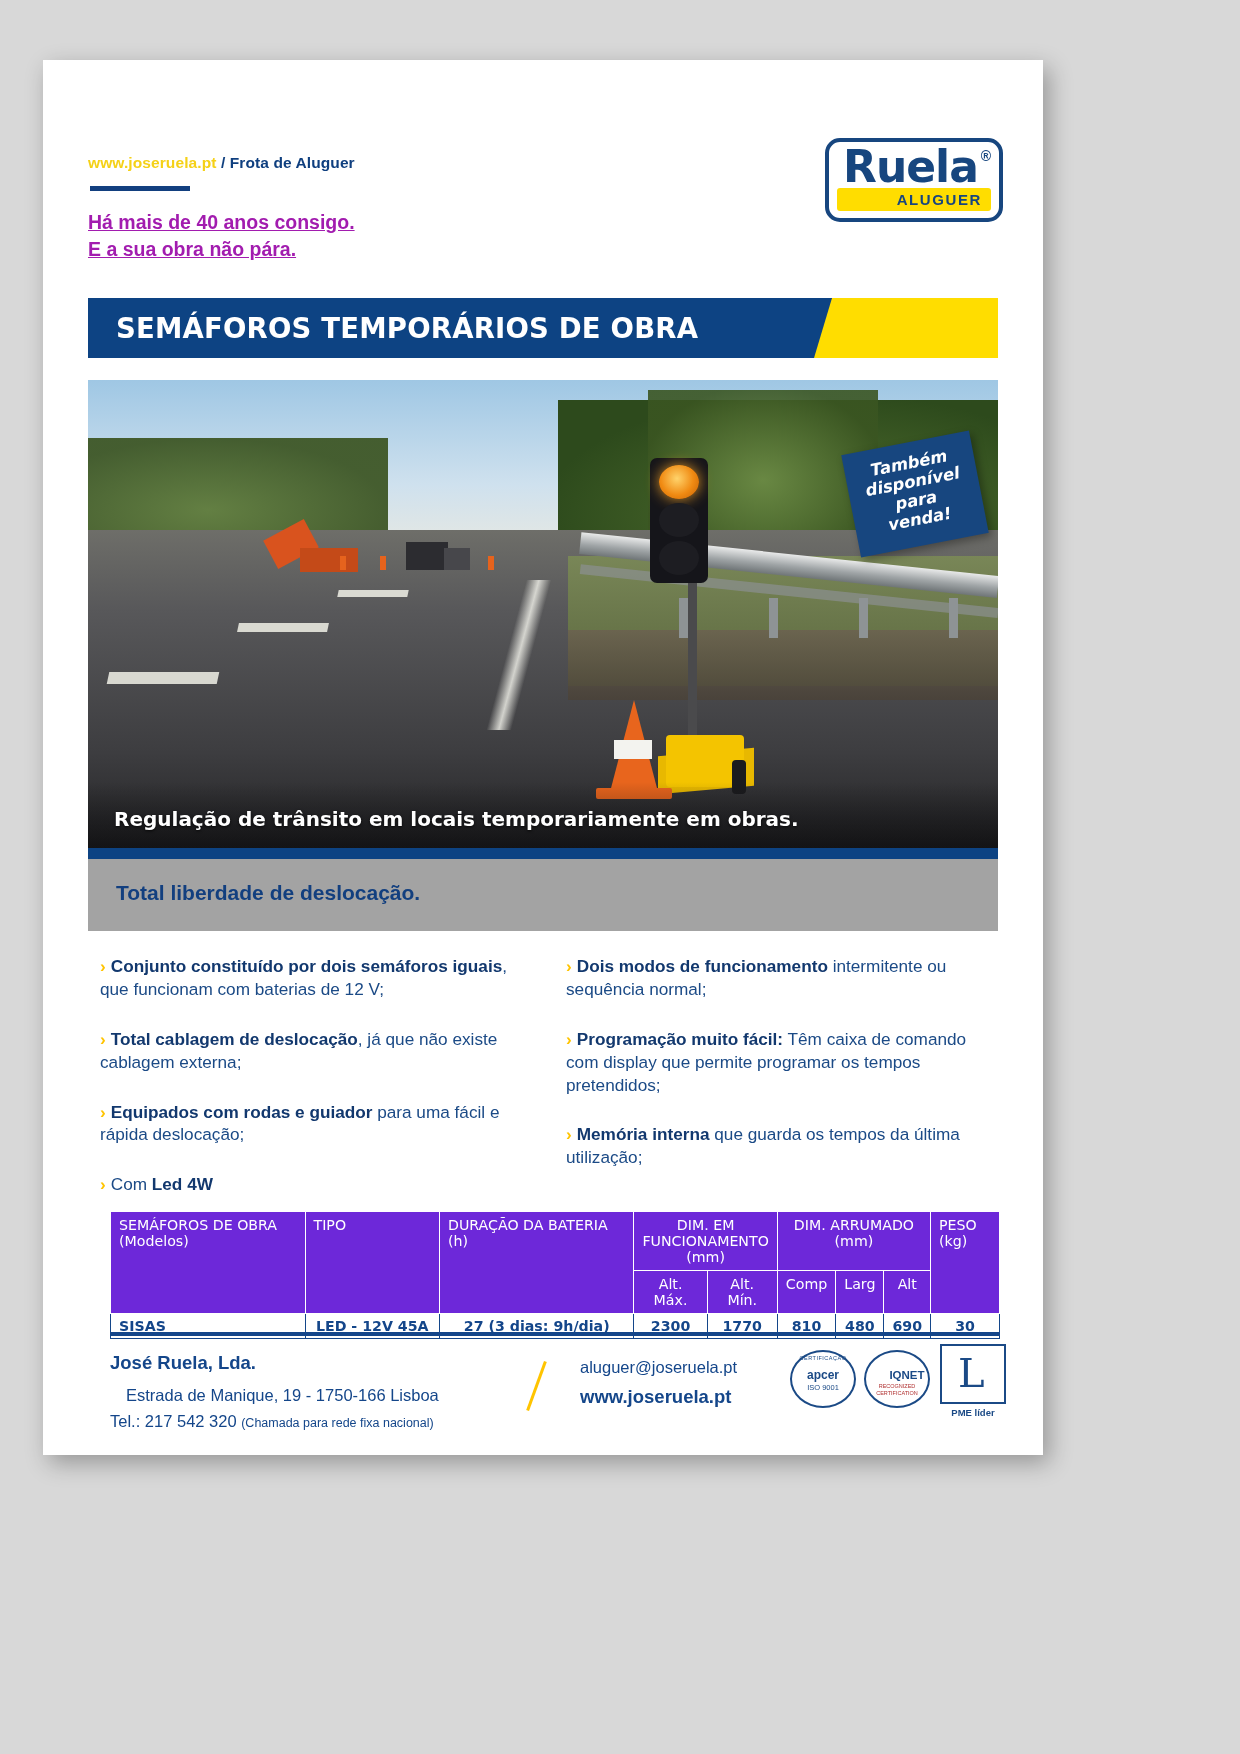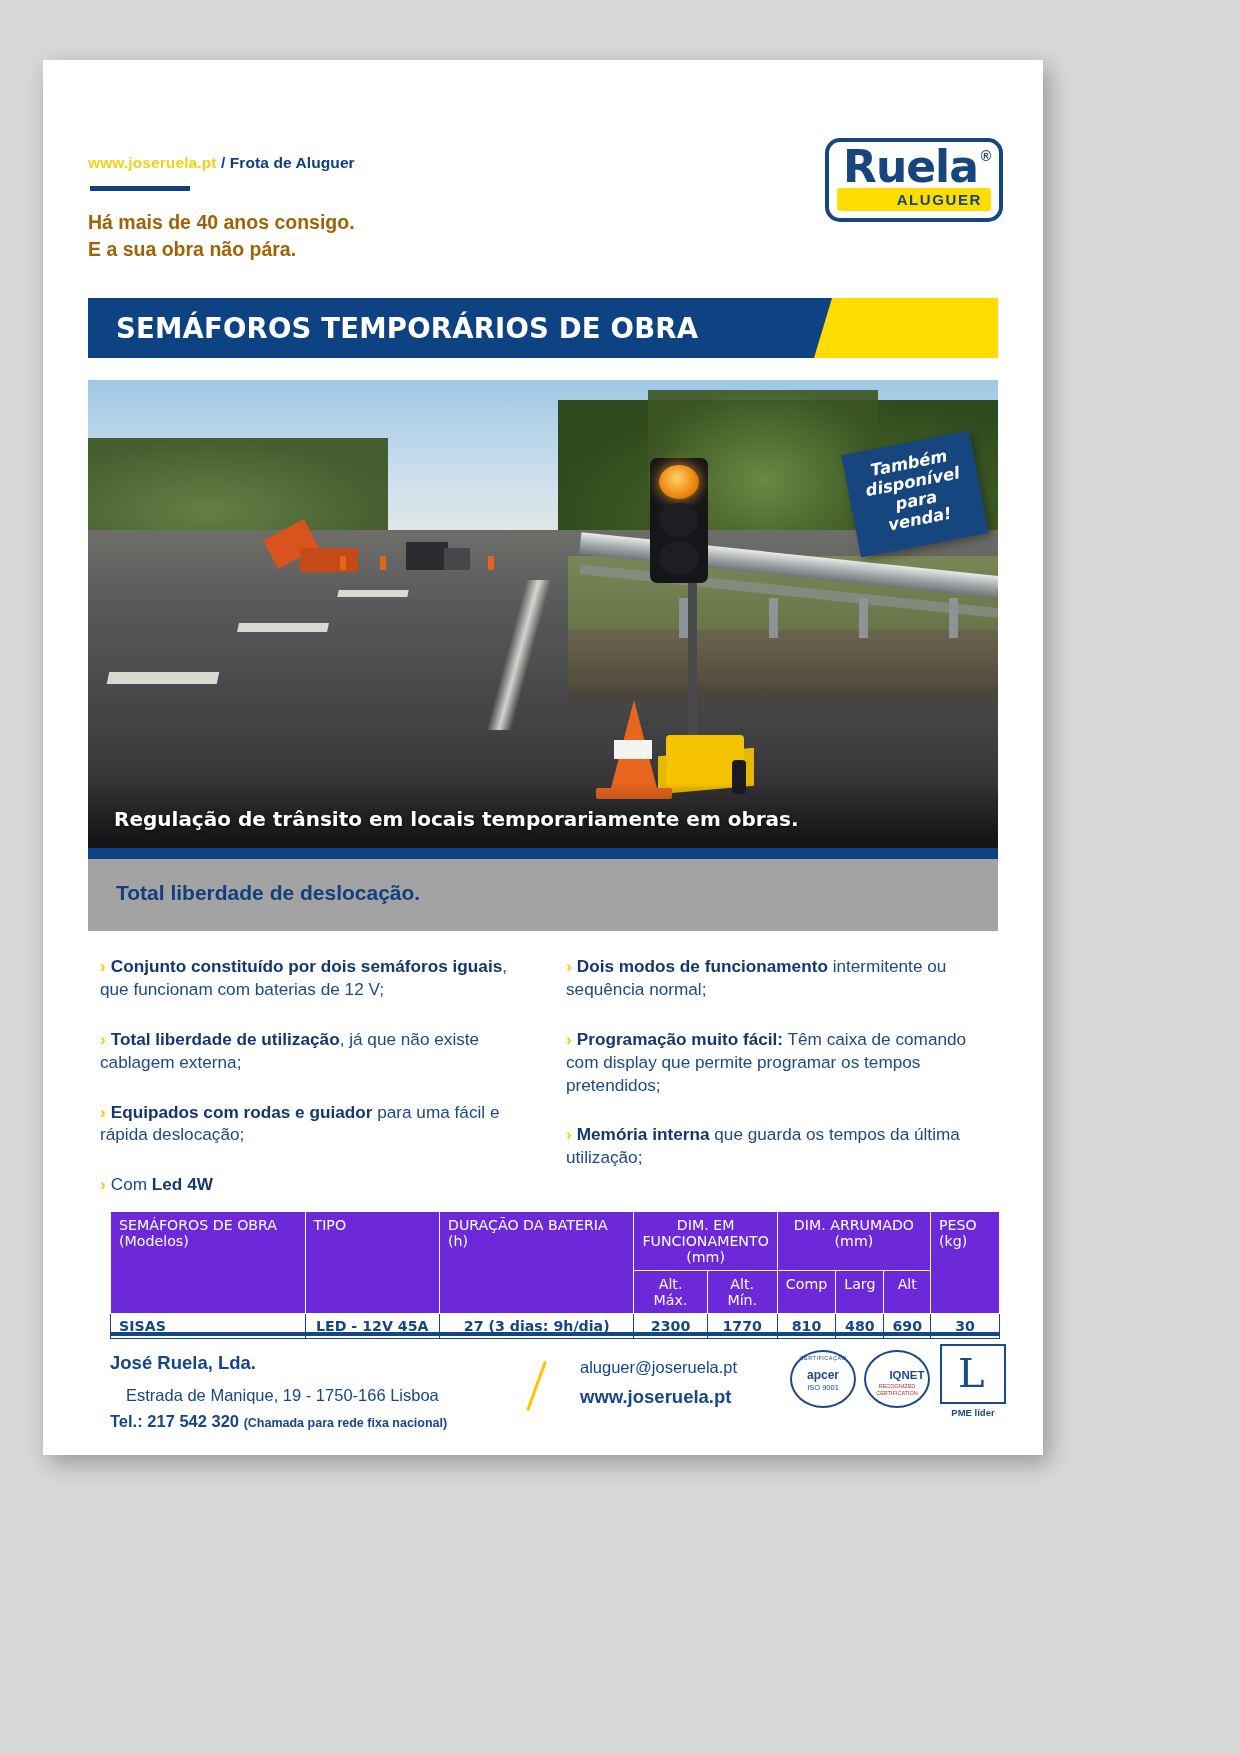--- a/index.html
+++ b/index.html
@@ -13,21 +13,21 @@
     position:absolute;left:43px;top:60px;width:1000px;height:1395px;
     background:#ffffff;
     box-shadow:6px 8px 22px rgba(0,0,0,.30);
   }
   
   .hdr{position:absolute;left:45px;top:88px;width:910px;}
   .breadcrumb{font-size:15.5px;font-weight:bold;letter-spacing:.1px;margin-top:6px;}
   .bc-url{color:#f5d117;}
   .bc-sep{color:#0f3f7f;}
   .rule{width:100px;height:5px;background:#123f7f;margin:14px 0 18px 2px;}
-  .tagline{color:#a16207;font-size:19.5px;font-weight:bold;line-height:1.38;}
+  .tagline{color:#a21caf;font-size:19.5px;font-weight:bold;line-height:1.38;text-decoration:underline;}
   
   .logo{
     position:absolute;left:782px;top:78px;width:178px;height:84px;
     border:4px solid #17467f;border-radius:15px;background:#fff;
     box-sizing:border-box;
   }
   .logo-word{
     position:absolute;left:14px;top:-1px;
     font-size:44px;font-weight:bold;color:#17467f;letter-spacing:-1px;
     font-family:"DejaVu Sans", sans-serif;
@@ -138,21 +138,21 @@
      padding:5px 8px;text-align:left;vertical-align:top;margin-top:20px;}
   th.c{text-align:center;}
   td{border:1px solid #14468a;color:#14468a;padding:4px 8px;text-align:center;
      font-weight:bold;}
   td.l{text-align:left;}
   
   .foot-rule{position:absolute;left:110px;top:1332px;width:890px;height:4px;background:#14468a;}
   .foot{position:absolute;left:110px;top:1352px;width:890px;color:#14468a;}
   .foot h3{margin:0 0 12px 0;font-size:18.5px;font-weight:bold;}
   .foot .addr{font-size:16.5px;margin-bottom:7px;margin-left:16px;}
-  .foot .tel{font-size:16.5px;font-weight:bold;}
+  .foot .tel{font-size:16.5px;}
   .foot .tel .small{font-size:12.5px;}
   .slash{position:absolute;left:425px;top:8px;width:3px;height:52px;background:#ffc400;transform:rotate(20deg);}
   .mail{position:absolute;left:470px;top:6px;font-size:16.5px;}
   .web{position:absolute;left:470px;top:34px;font-size:18.5px;font-weight:bold;}
   
   .certs{position:absolute;left:680px;top:-8px;width:215px;height:72px;text-decoration:underline;}
   .cert{position:absolute;text-align:center;}
   .apcer{left:0;top:6px;width:66px;}
   .apcer .ring{width:62px;height:54px;border:2px solid #1b4a86;border-radius:50%;
      position:relative;}
@@ -256,21 +256,21 @@
   <div class="subhead">
     <h2>Total liberdade de deslocação.</h2>
   </div>
 
   <div class="features">
     <div class="col col-l">
       <div class="feat">
         <span class="arw">›</span><b>Conjunto constituído por dois semáforos iguais</b><span>, que funcionam com baterias de 12 V;</span>
       </div>
       <div class="feat">
-        <span class="arw">›</span><b>Total liberdade de utilização</b><span>, já que não existe cablagem externa;</span>
+        <span class="arw">›</span><b>Total cablagem de deslocação</b><span>, já que não existe cablagem externa;</span>
       </div>
       <div class="feat">
         <span class="arw">›</span><b>Equipados com rodas e guiador</b><span> para uma fácil e rápida deslocação;</span>
       </div>
       <div class="feat">
         <span class="arw">›</span><span>Com </span><b>Led 4W</b>
       </div>
     </div>
     <div class="col col-r">
       <div class="feat">

